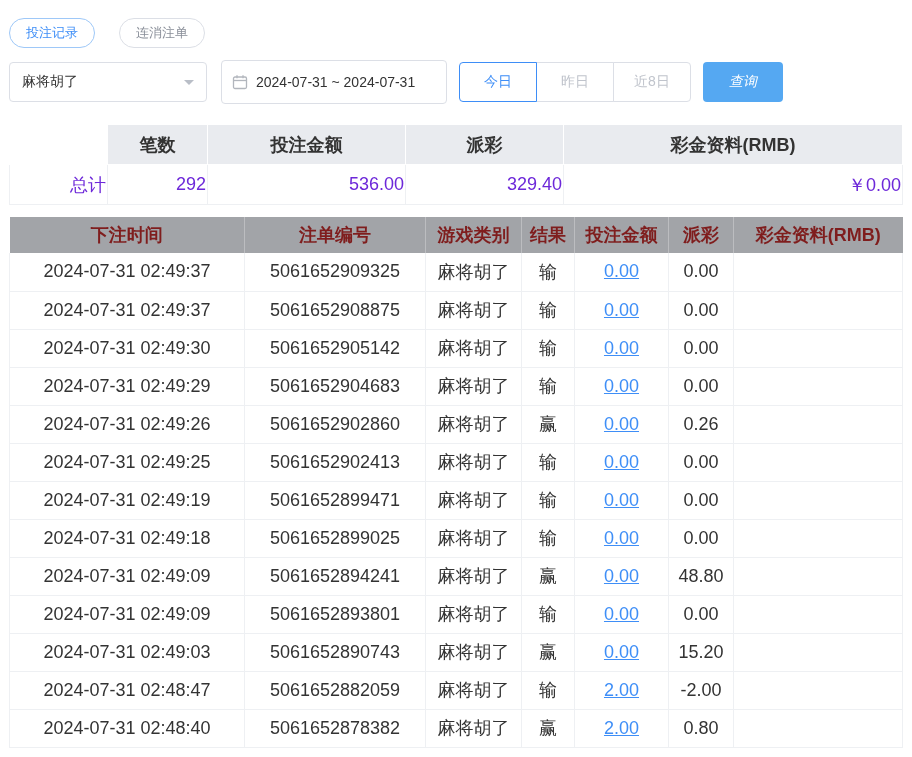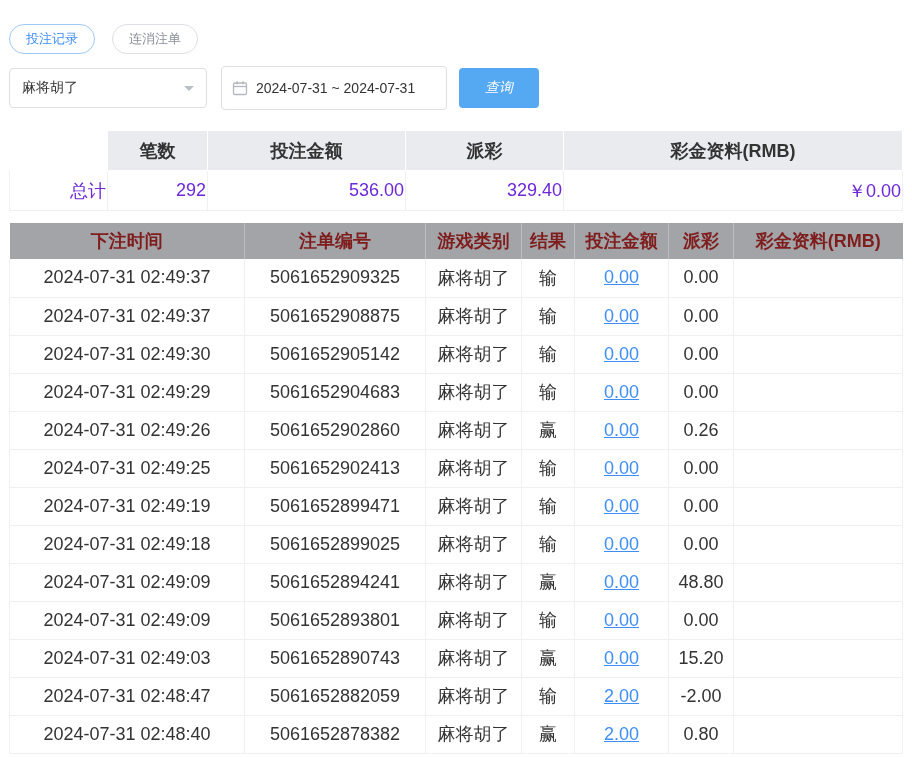--- a/index.html
+++ b/index.html
@@ -6,21 +6,21 @@
   html, body { margin: 0; padding: 0; }
   body {
     width: 912px; height: 757px; overflow: hidden;
     background: #ffffff;
     font-family: "Liberation Sans", "DejaVu Sans", sans-serif;
     color: #333;
   }
   .page { padding: 0 9px; }
 
   
-  .tabs { display: flex; gap: 17px; padding-top: 24px; }
+  .tabs { display: flex; gap: 24px; padding-top: 18px; }
   .tab {
     height: 30px; line-height: 28px; padding: 0 16px;
     border: 1px solid #dcdfe6; border-radius: 16px;
     background: #fff; font-size: 13px; color: #8a8f99; cursor: pointer;
     user-select: none;
   }
   .tab.active { color: #3e8ef7; border-color: #9ec8f8; }
 
   
   .filters { display: flex; align-items: center; margin-top: 12px; }
@@ -103,20 +103,25 @@
         <svg width="16" height="16" viewBox="0 0 16 16">
           <rect x="1.5" y="3" width="13" height="11.5" rx="1.5" fill="none" stroke="#b2b6bd" stroke-width="1.3"></rect>
           <line x1="1.5" y1="6.5" x2="14.5" y2="6.5" stroke="#b2b6bd" stroke-width="1.3"></line>
           <line x1="5" y1="1.2" x2="5" y2="4.2" stroke="#b2b6bd" stroke-width="1.3"></line>
           <line x1="11" y1="1.2" x2="11" y2="4.2" stroke="#b2b6bd" stroke-width="1.3"></line>
         </svg>
       </span>
       <span>2024-07-31 ~ 2024-07-31</span>
     </div>
 
+    <div class="btn-group">
+      <button class="range-btn active">今日</button>
+      <button class="range-btn">昨日</button>
+      <button class="range-btn">近8日</button>
+    </div>
 
     <button class="search-btn">查询</button>
   </div>
 
   <table class="summary-table">
     <colgroup>
       <col style="width:98px">
         <col style="width:100px">
         <col style="width:198px">
       <col style="width:158px">

